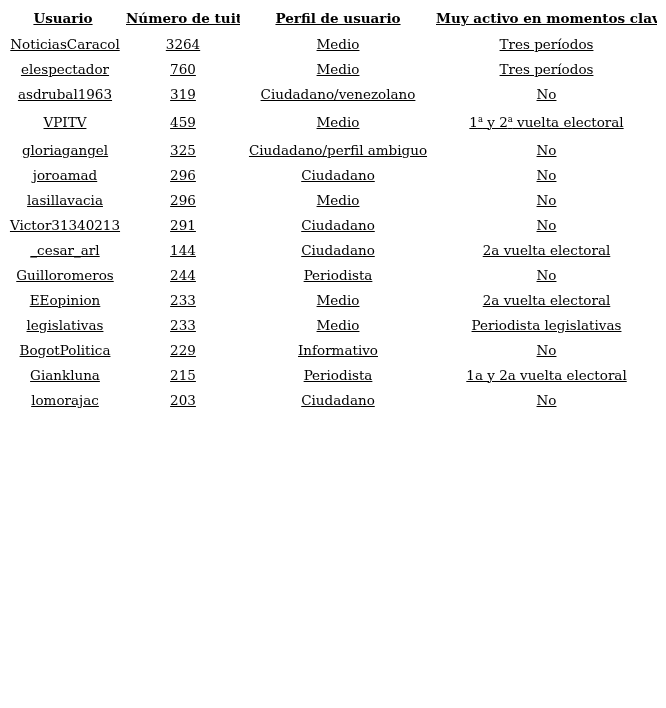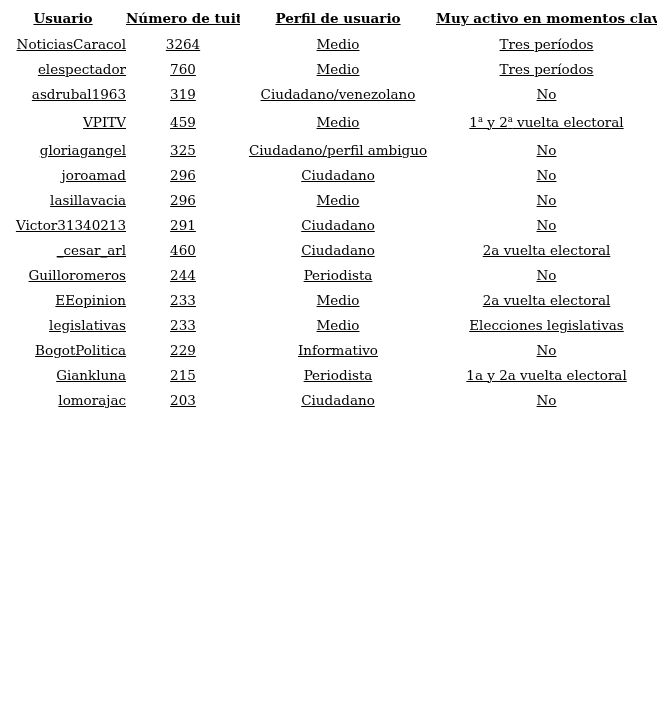--- a/index.html
+++ b/index.html
@@ -44,21 +44,21 @@
     height: 25px;
   }
   table.data-table tr.tall td {
     height: 31px;
   }
   col.c-usuario { width: 126px; }
   col.c-tuits   { width: 114px; }
   col.c-perfil  { width: 196px; }
   col.c-activo  { width: 221px; }
   table.data-table td.cell-left {
-    text-align: right;
+    text-align: center;
     padding-left: 4px;
     margin-top: 14px;
   }
   sup {
     font-size: 62%;
     vertical-align: super;
     line-height: 0;
   }
 </style>
 </head>
@@ -125,41 +125,41 @@
           <td>No</td>
         </tr>
         <tr>
           <td class="cell-left">Victor31340213</td>
           <td>291</td>
           <td>Ciudadano</td>
           <td>No</td>
         </tr>
         <tr>
           <td class="cell-left">_cesar_arl</td>
-          <td>460</td>
+          <td>144</td>
           <td>Ciudadano</td>
           <td>2a vuelta electoral</td>
         </tr>
         <tr>
           <td class="cell-left">Guilloromeros</td>
           <td>244</td>
           <td>Periodista</td>
           <td>No</td>
         </tr>
         <tr>
           <td class="cell-left">EEopinion</td>
           <td>233</td>
           <td>Medio</td>
           <td>2a vuelta electoral</td>
         </tr>
         <tr>
           <td class="cell-left">legislativas</td>
           <td>233</td>
           <td>Medio</td>
-          <td>Elecciones legislativas</td>
+          <td>Periodista legislativas</td>
         </tr>
         <tr>
           <td class="cell-left">BogotPolitica</td>
           <td>229</td>
           <td>Informativo</td>
           <td>No</td>
         </tr>
         <tr>
           <td class="cell-left">Giankluna</td>
           <td>215</td>

